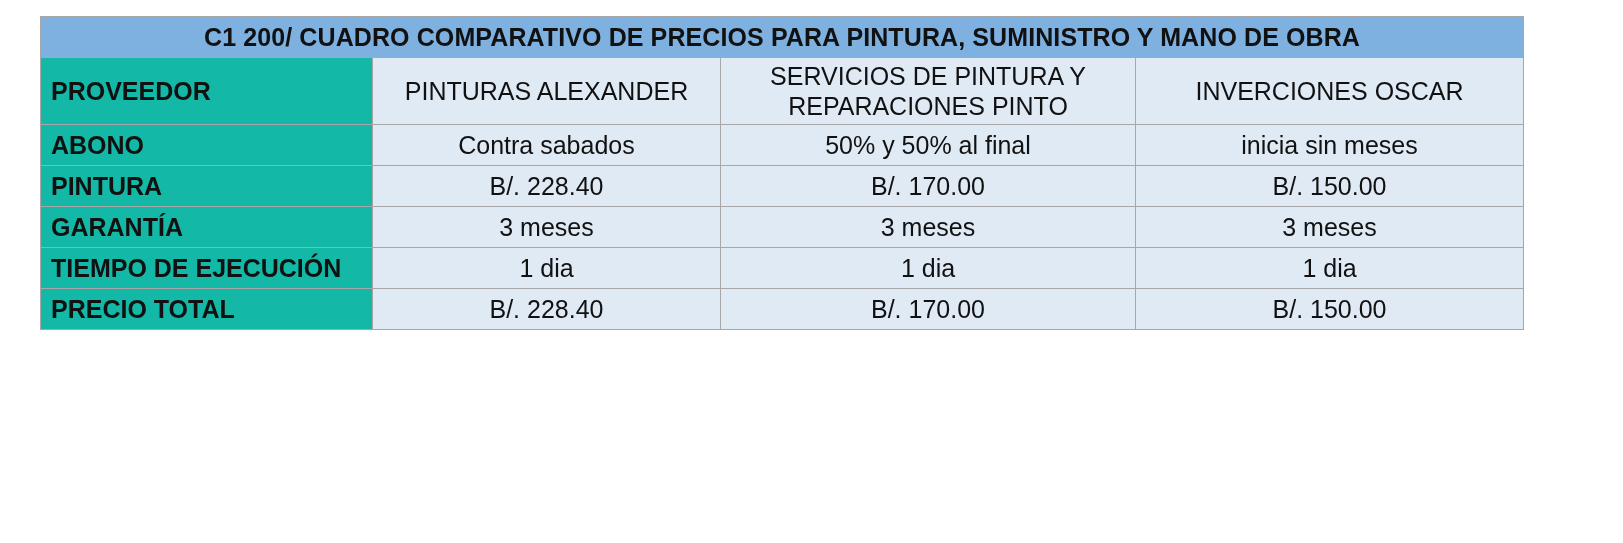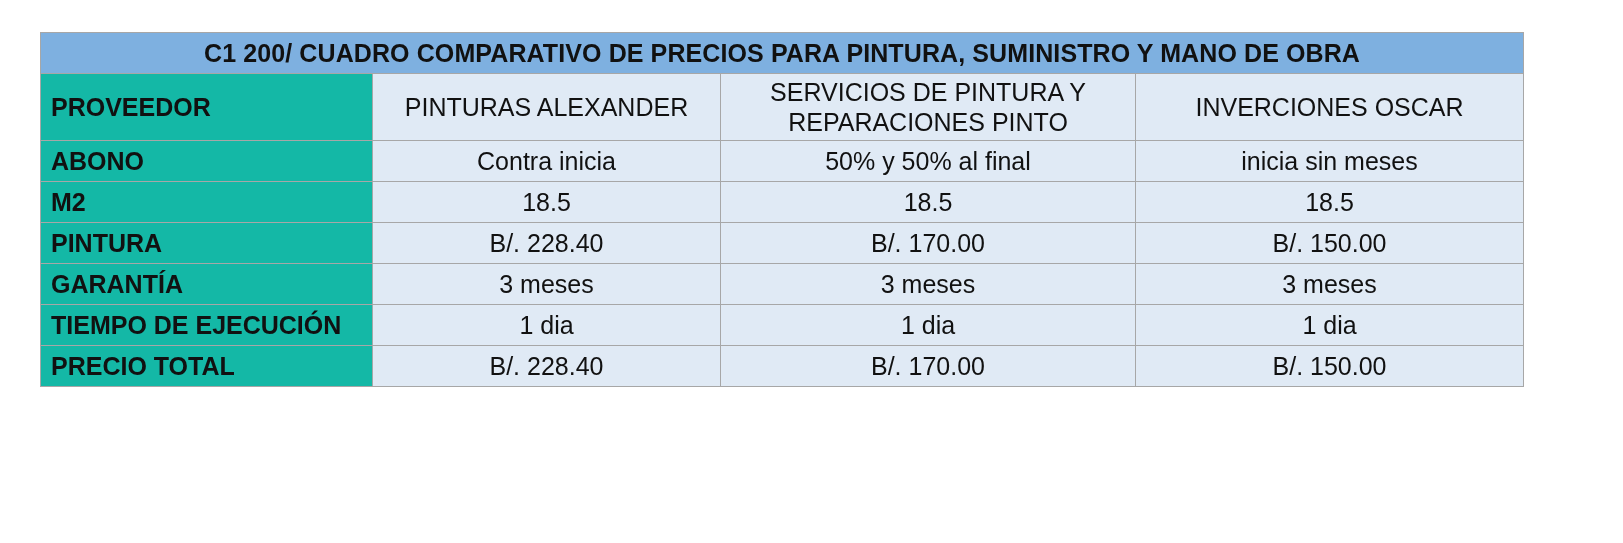--- a/index.html
+++ b/index.html
@@ -9,21 +9,21 @@
   }
   body {
     width: 1623px;
     height: 543px;
     font-family: "Liberation Sans", sans-serif;
     overflow: hidden;
   }
   .sheet {
     position: absolute;
     left: 40px;
-    top: 32px;
+    top: 16px;
     width: 1483px;
   }
   table.cmp {
     border-collapse: collapse;
     table-layout: fixed;
     width: 1483px;
   }
   table.cmp td {
     border: 1px solid #a7a7a7;
     padding: 0 10px;
@@ -92,31 +92,25 @@
           <span class="two-line">SERVICIOS DE PINTURA Y</span>
           <span class="two-line">REPARACIONES PINTO</span>
         </td>
         <td class="value-cell">
           <span class="two-line">INVERCIONES OSCAR</span>
         </td>
       </tr>
 
       <tr>
         <td class="label-cell">ABONO</td>
-        <td class="value-cell">Contra inicia</td>
+        <td class="value-cell">Contra sabados</td>
         <td class="value-cell">50% y 50% al final</td>
         <td class="value-cell">inicia sin meses</td>
       </tr>
 
-      <tr>
-        <td class="label-cell">M2</td>
-        <td class="value-cell">18.5</td>
-        <td class="value-cell">18.5</td>
-        <td class="value-cell">18.5</td>
-      </tr>
 
       <tr>
         <td class="label-cell">PINTURA</td>
         <td class="value-cell">B/. 228.40</td>
         <td class="value-cell">B/. 170.00</td>
         <td class="value-cell">B/. 150.00</td>
       </tr>
 
 
       <tr>

